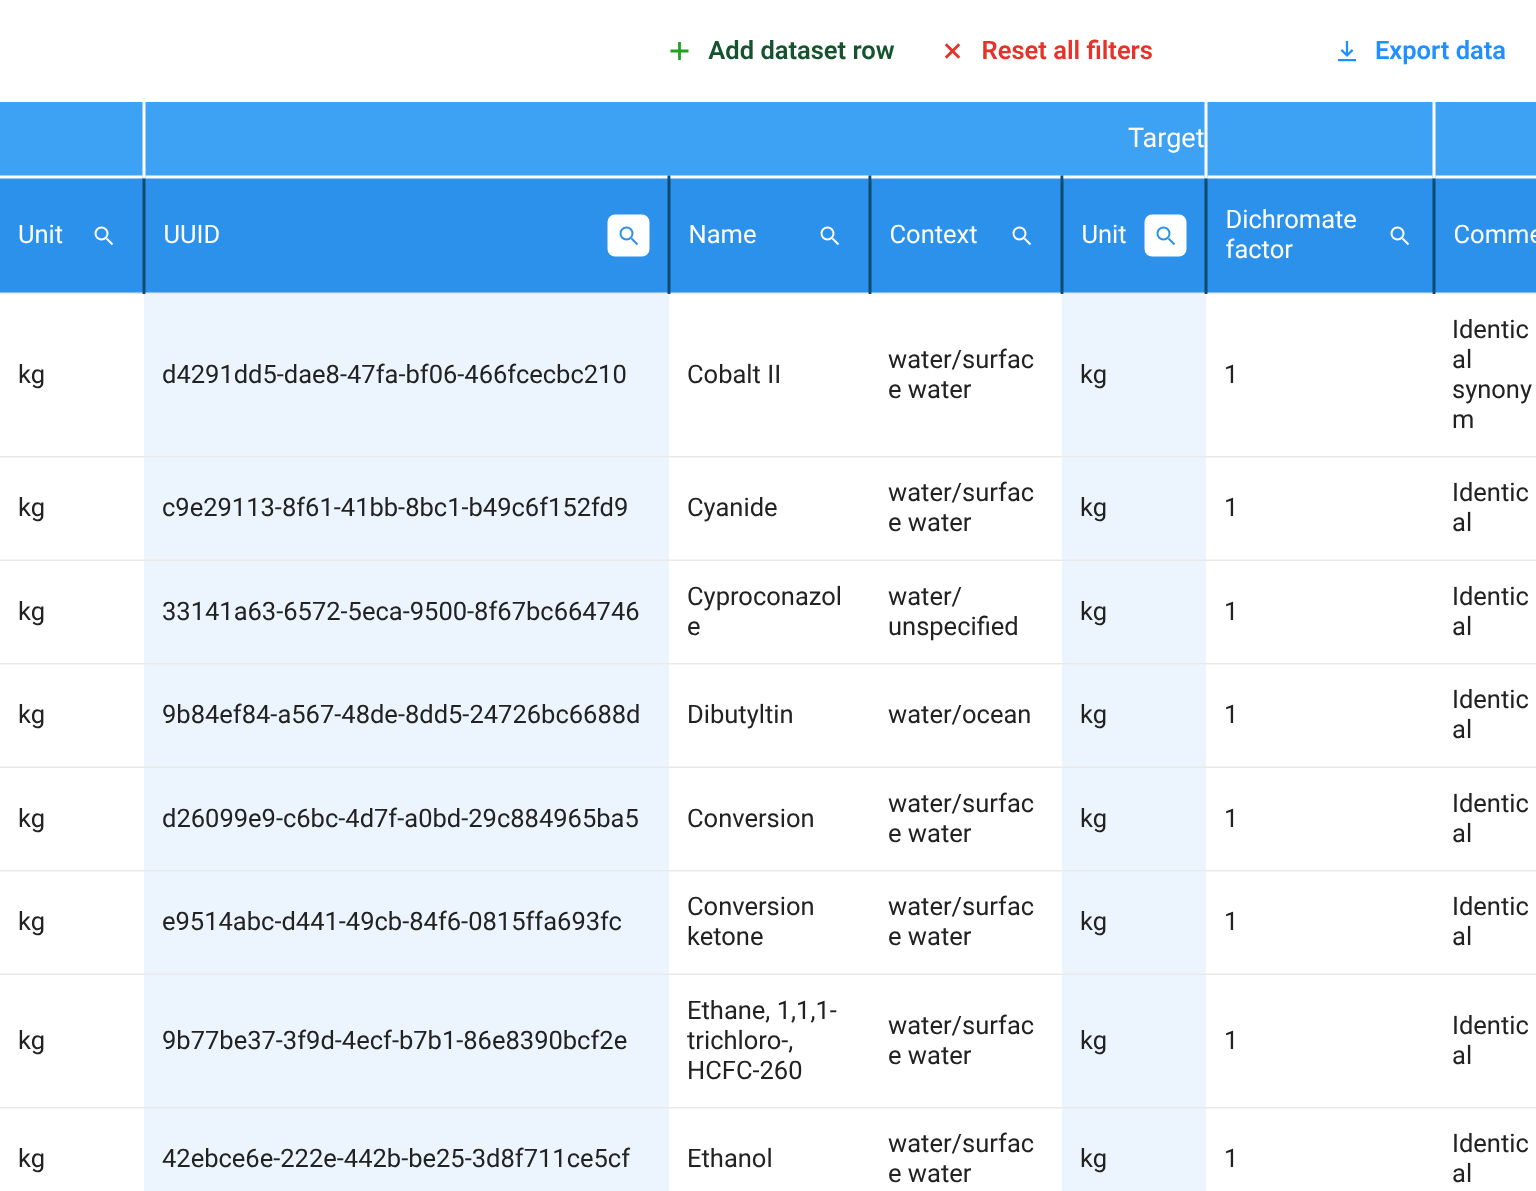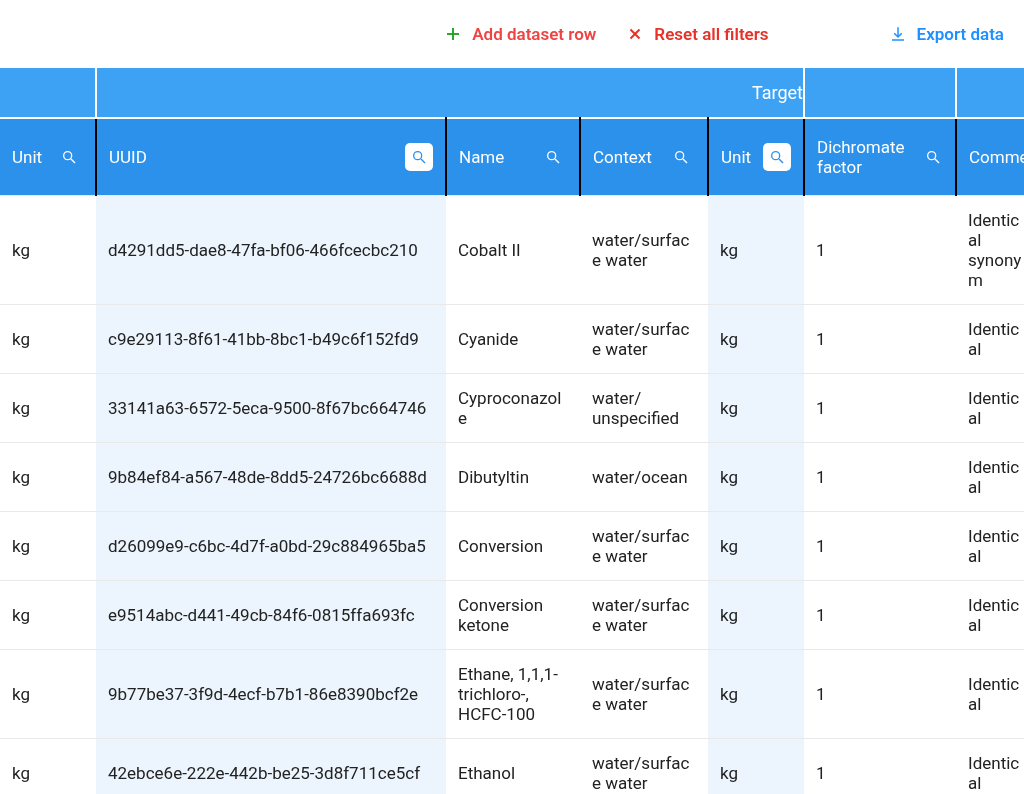--- a/index.html
+++ b/index.html
@@ -2,29 +2,29 @@
 <html><head>
 <meta charset="utf-8">
 <style>
 * { margin: 0; padding: 0; box-sizing: border-box; }
 body { font-family: -apple-system, BlinkMacSystemFont, "Segoe UI", Roboto, Arial, sans-serif; font-size: 16px; color: #222; overflow: hidden; width: 1024px; height: 794px; }
 .header { display: flex; align-items: center; padding: 24px 20px; gap: 40px; }
 .title { font-size: 32px; font-weight: 400; color: #1e90ff; }
 .title b { font-weight: 700; }
 .actions { display: flex; gap: 30px; margin-left: auto; align-items: center; }
 .action { display: flex; align-items: center; gap: 10px; font-weight: 600; font-size: 17px; cursor: pointer; }
-.action.green { color: #ef4444; }
+.action.green { color: #14532d; }
 .action.red { color: #e63228; }
 .action.blue { color: #1e90ff; }
 .icon { display: inline-flex; width: 18px; height: 18px; }
 .table-wrap { overflow: hidden; }
 table { border-collapse: collapse; width: 100%; table-layout: fixed; }
 th, td { text-align: left; vertical-align: middle; }
 th.group { background: #3ea2f4; color: #fff; font-weight: 400; text-align: right; padding: 14px 0; font-size: 18px; border-right: 2px solid #fff; }
-th.col { background: #2c91ea; color: #fff; font-weight: 400; padding: 18px 12px; font-size: 17px; border-right: 2px solid #000000; border-top: 2px solid #fff; }
+th.col { background: #2c91ea; color: #fff; font-weight: 400; padding: 18px 12px; font-size: 17px; border-right: 2px solid #0c4a6e; border-top: 2px solid #fff; }
 th.col .col-inner { display: flex; align-items: center; justify-content: space-between; gap: 8px; }
 .search-btn { width: 28px; height: 28px; border-radius: 5px; display: inline-flex; align-items: center; justify-content: center; cursor: pointer; }
 .search-btn svg { width: 16px; height: 16px; }
 .search-btn.plain { background: transparent; }
 .search-btn.plain svg { stroke: #fff; }
 .search-btn.filled { background: #fff; }
 .search-btn.filled svg { stroke: #2c91ea; }
 td { padding: 14px 12px; border-top: 1px solid #e9e9e9; font-size: 17px; word-break: break-word; }
 td.hl { background: #ecf5fd; }
 .col-unit1 { width: 96px; }
@@ -214,21 +214,21 @@
           <td class="hl">e9514abc-d441-49cb-84f6-0815ffa693fc</td>
           <td>Conversion ketone</td>
           <td>water/surface water</td>
           <td class="hl">kg</td>
           <td>1</td>
           <td>Identical</td>
         </tr>
         <tr>
           <td>kg</td>
           <td class="hl">9b77be37-3f9d-4ecf-b7b1-86e8390bcf2e</td>
-          <td>Ethane, 1,1,1-trichloro-, HCFC-100</td>
+          <td>Ethane, 1,1,1-trichloro-, HCFC-260</td>
           <td>water/surface water</td>
           <td class="hl">kg</td>
           <td>1</td>
           <td>Identical</td>
         </tr>
         <tr>
           <td>kg</td>
           <td class="hl">42ebce6e-222e-442b-be25-3d8f711ce5cf</td>
           <td>Ethanol</td>
           <td>water/surface water</td>

